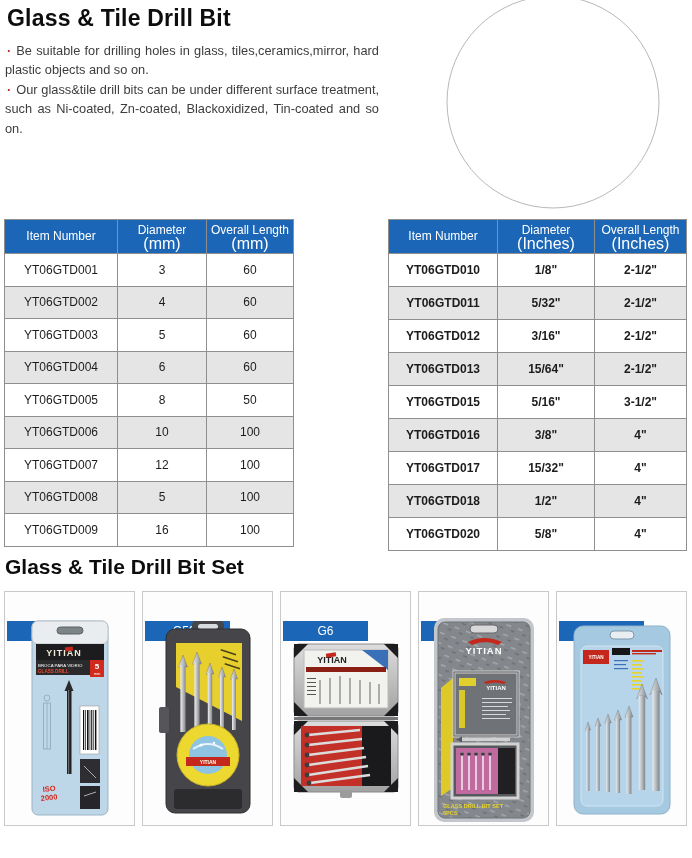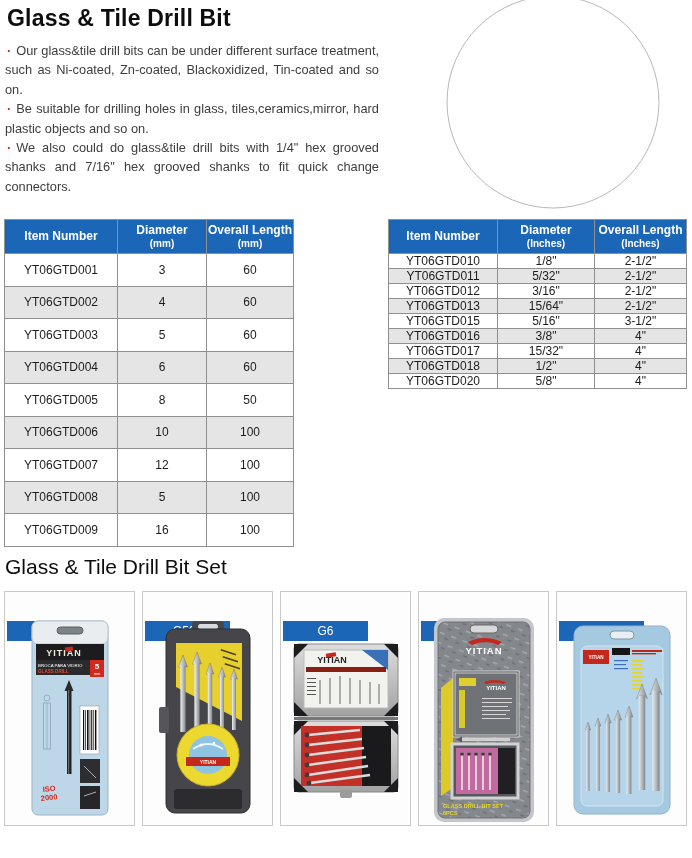--- a/index.html
+++ b/index.html
@@ -22,31 +22,31 @@
   .hero { position:absolute; left:388px; top:0; width:304px; height:212px; }
   
   table.spec {
     position:absolute; border-collapse:collapse; table-layout:fixed;
     font-size:12px; color:#1c1c1c; background:#fff;
   }
   table.spec.mm { left:4px;  top:219px; width:289px; }
   table.spec.inch { left:388px; top:219px; width:298px; }
   table.spec th, table.spec td { border:1px solid #8f8f8f; text-align:center; vertical-align:middle; padding:0; }
   table.spec th {
-    background:#1b66b6; color:#ffffff; font-weight:bold; height:34px;
+    background:#1b66b6; color:#ffffff; font-weight:normal; height:34px;
     font-size:12px; line-height:13px;margin-top:20px;
   }
-  table.spec th .h2 { font-size:10px; }
+  table.spec th .h2 { font-size:16px; }
   table.spec th .h2:empty { display:none; }
   table.spec.mm  tbody tr { height:32.5px;margin-left:44px; }
-  table.spec.inch tbody tr { height:15px; }
+  table.spec.inch tbody tr { height:33px;font-weight:bold; }
   table.spec tbody tr:nth-child(even) td { background:#e5e5e5; }
   
   .set-title {
-    position:absolute; left:5px; top:555px; font-size:21px; font-weight:normal; color:#0d0d0d;
+    position:absolute; left:5px; top:555px; font-size:21px; font-weight:bold; color:#0d0d0d;
   }
   .cards { position:absolute; left:4px; top:591px; display:flex; gap:7px; }
   .card {
     position:relative; width:131px; height:235px; background:#fdfdfd;
     border:1px solid #c9c9c9;
   }
   .card-label {
     position:absolute; left:2px; top:1px; width:85px; height:20px;
     background:#1b66b6; color:#fff; font-size:12px;
     display:flex; align-items:center; justify-content:center;margin-top:28px;
@@ -56,23 +56,22 @@
   svg text { font-family:"Liberation Sans", sans-serif; }
 </style>
 </head>
 <body>
 
 <div class="page">
 
   <div class="page-title">Glass &amp; Tile Drill Bit</div>
 
   <div class="bullets">
+    <p><span class="dot">·</span><span>Be suitable for drilling holes in glass, tiles,ceramics,mirror, hard plastic objects and so on.</span></p>
     <p><span class="dot">·</span><span>Our glass&amp;tile drill bits can be under different surface treatment, such as Ni-coated, Zn-coated, Blackoxidized, Tin-coated and so on.</span></p>
-    <p><span class="dot">·</span><span>Be suitable for drilling holes in glass, tiles,ceramics,mirror, hard plastic objects and so on.</span></p>
-    <p><span class="dot">·</span><span>We also could do glass&amp;tile drill bits with 1/4" hex grooved shanks and 7/16" hex grooved shanks to fit quick change connectors.</span></p>
   </div>
 
   <div class="hero">
     <svg width="304" height="212" viewBox="0 0 304 212">
       <defs>
         <linearGradient id="sg" x1="0" y1="0" x2="1" y2="0">
           <stop offset="0" stop-color="#ededed"></stop>
             <stop offset="0.45" stop-color="#c2c6c9"></stop>
           <stop offset="0.75" stop-color="#8d9194"></stop>
             <stop offset="1" stop-color="#6d7174"></stop>

